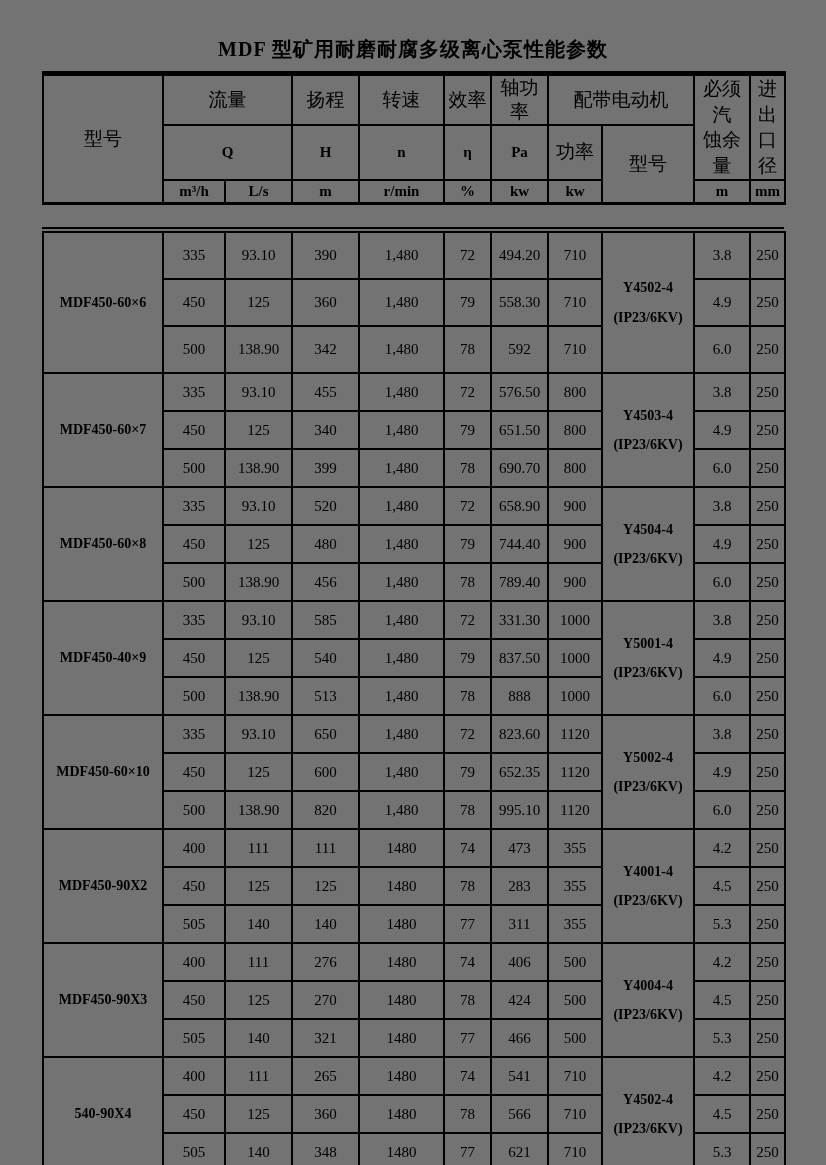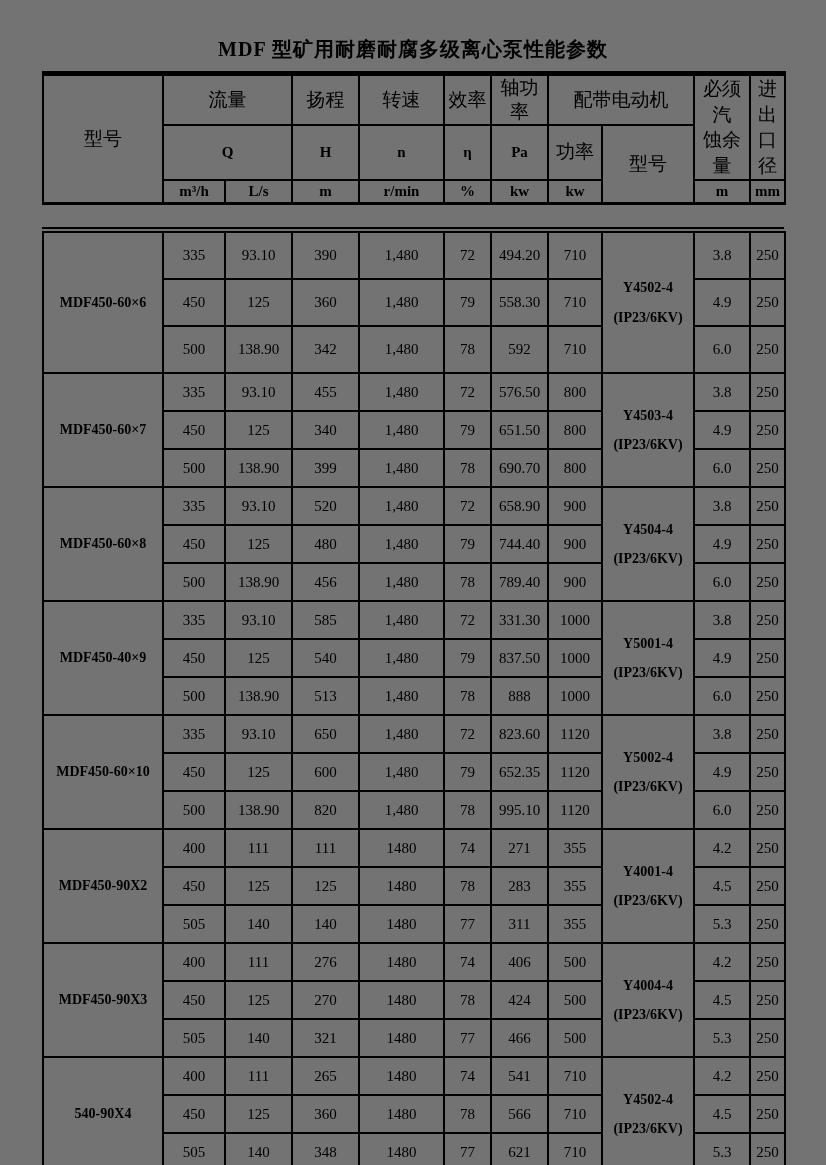--- a/index.html
+++ b/index.html
@@ -310,21 +310,21 @@
             <td>6.0</td>
             <td>250</td>
           </tr>
           <tr>
             <td rowspan="3" class="model-cell">MDF450-90X2</td>
             <td>400</td>
             <td>111</td>
             <td>111</td>
             <td>1480</td>
             <td>74</td>
-            <td>271</td>
+            <td>473</td>
             <td>355</td>
             <td rowspan="3" class="motor-cell">
               <div>Y4001-4</div>
               <div>(IP23/6KV)</div>
             </td>
             <td>4.2</td>
             <td>250</td>
           </tr>
           <tr>
             <td>450</td>

